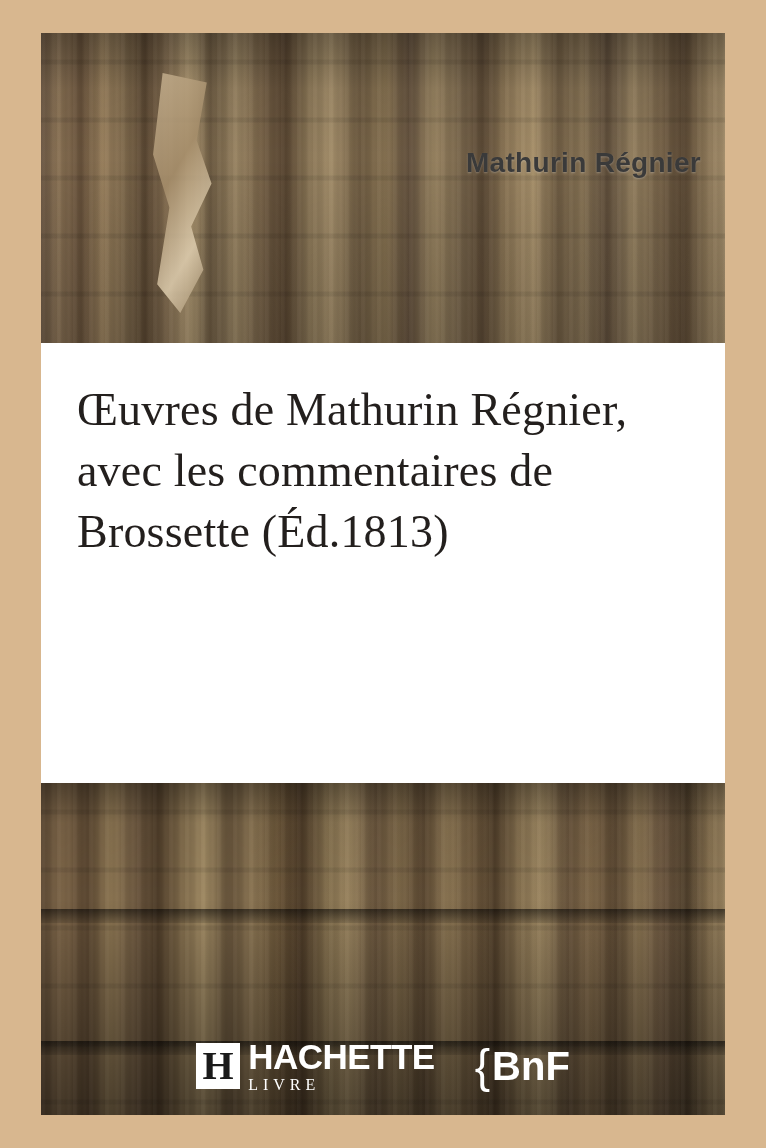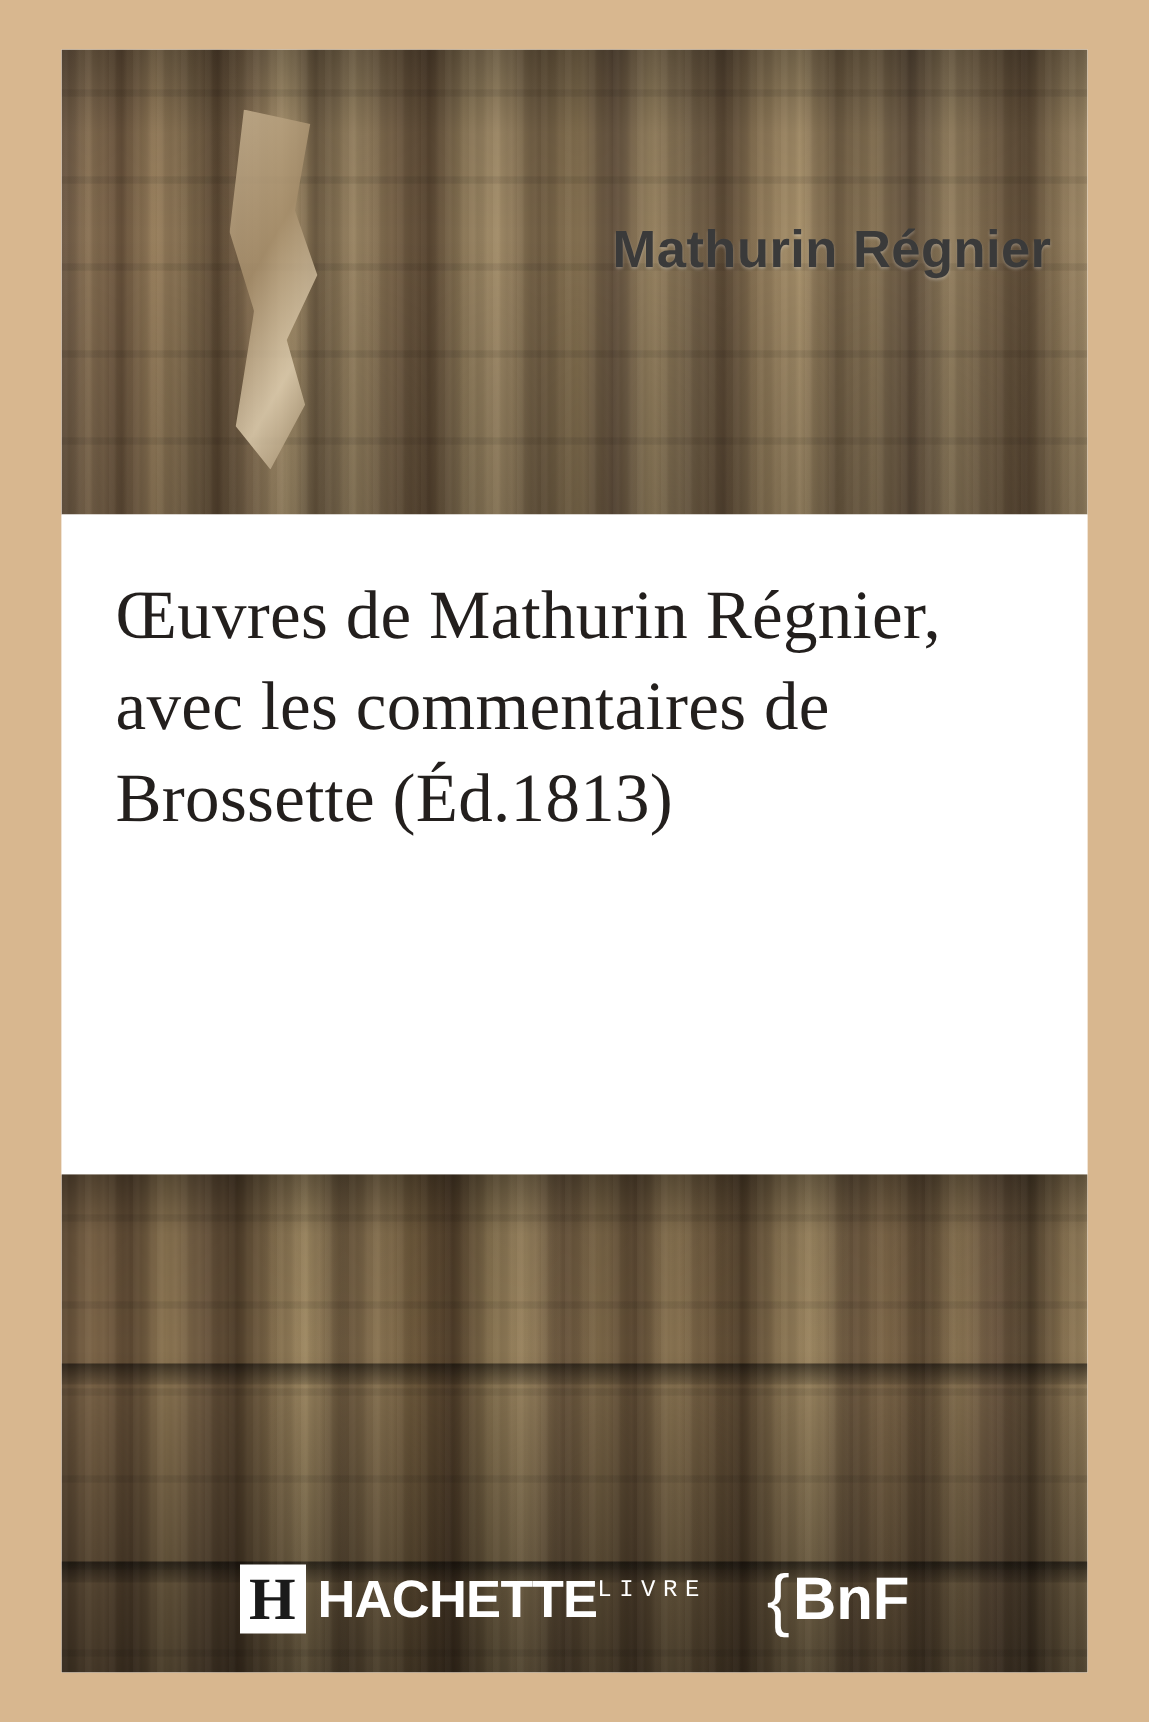--- a/index.html
+++ b/index.html
@@ -130,21 +130,21 @@
     height: 440px;
     background: #ffffff;
   }
 
   .author {
     position: absolute;
     right: 24px;
     top: 114px;
     font-family: "Liberation Sans", sans-serif;
     font-weight: bold;
-    font-size: 35px;
+    font-size: 28px;
     color: #3a3a3a;
     letter-spacing: 0.3px;
     text-align: center;
     z-index: 5;
     text-shadow: 0 1px 2px rgba(255,255,255,0.25);
   }
 
   .title {
     position: absolute;
     left: 36px;
@@ -181,33 +181,33 @@
     background: #ffffff;
     color: #1a1a1a;
     font-family: "Liberation Serif", serif;
     font-size: 40px;
     font-weight: bold;
     line-height: 46px;
     text-align: center;
   }
   .hachette-text {
     display: flex;
-    flex-direction: row;
+    flex-direction: column;
     align-items: flex-start;
     line-height: 1;
   }
   .hachette-name {
     font-family: "Liberation Sans", sans-serif;
     font-weight: bold;
     font-size: 35px;
     color: #ffffff;
     letter-spacing: -0.5px;
   }
   .hachette-sub {
-    font-family: Liberation Mono, monospace;
+    font-family: Liberation Serif, serif;
     font-size: 16px;
     color: #ffffff;
     letter-spacing: 5px;
     margin-top: 3px;
   }
   .bnf {
     display: flex;
     align-items: center;
     font-family: "Liberation Sans", sans-serif;
     font-weight: bold;

